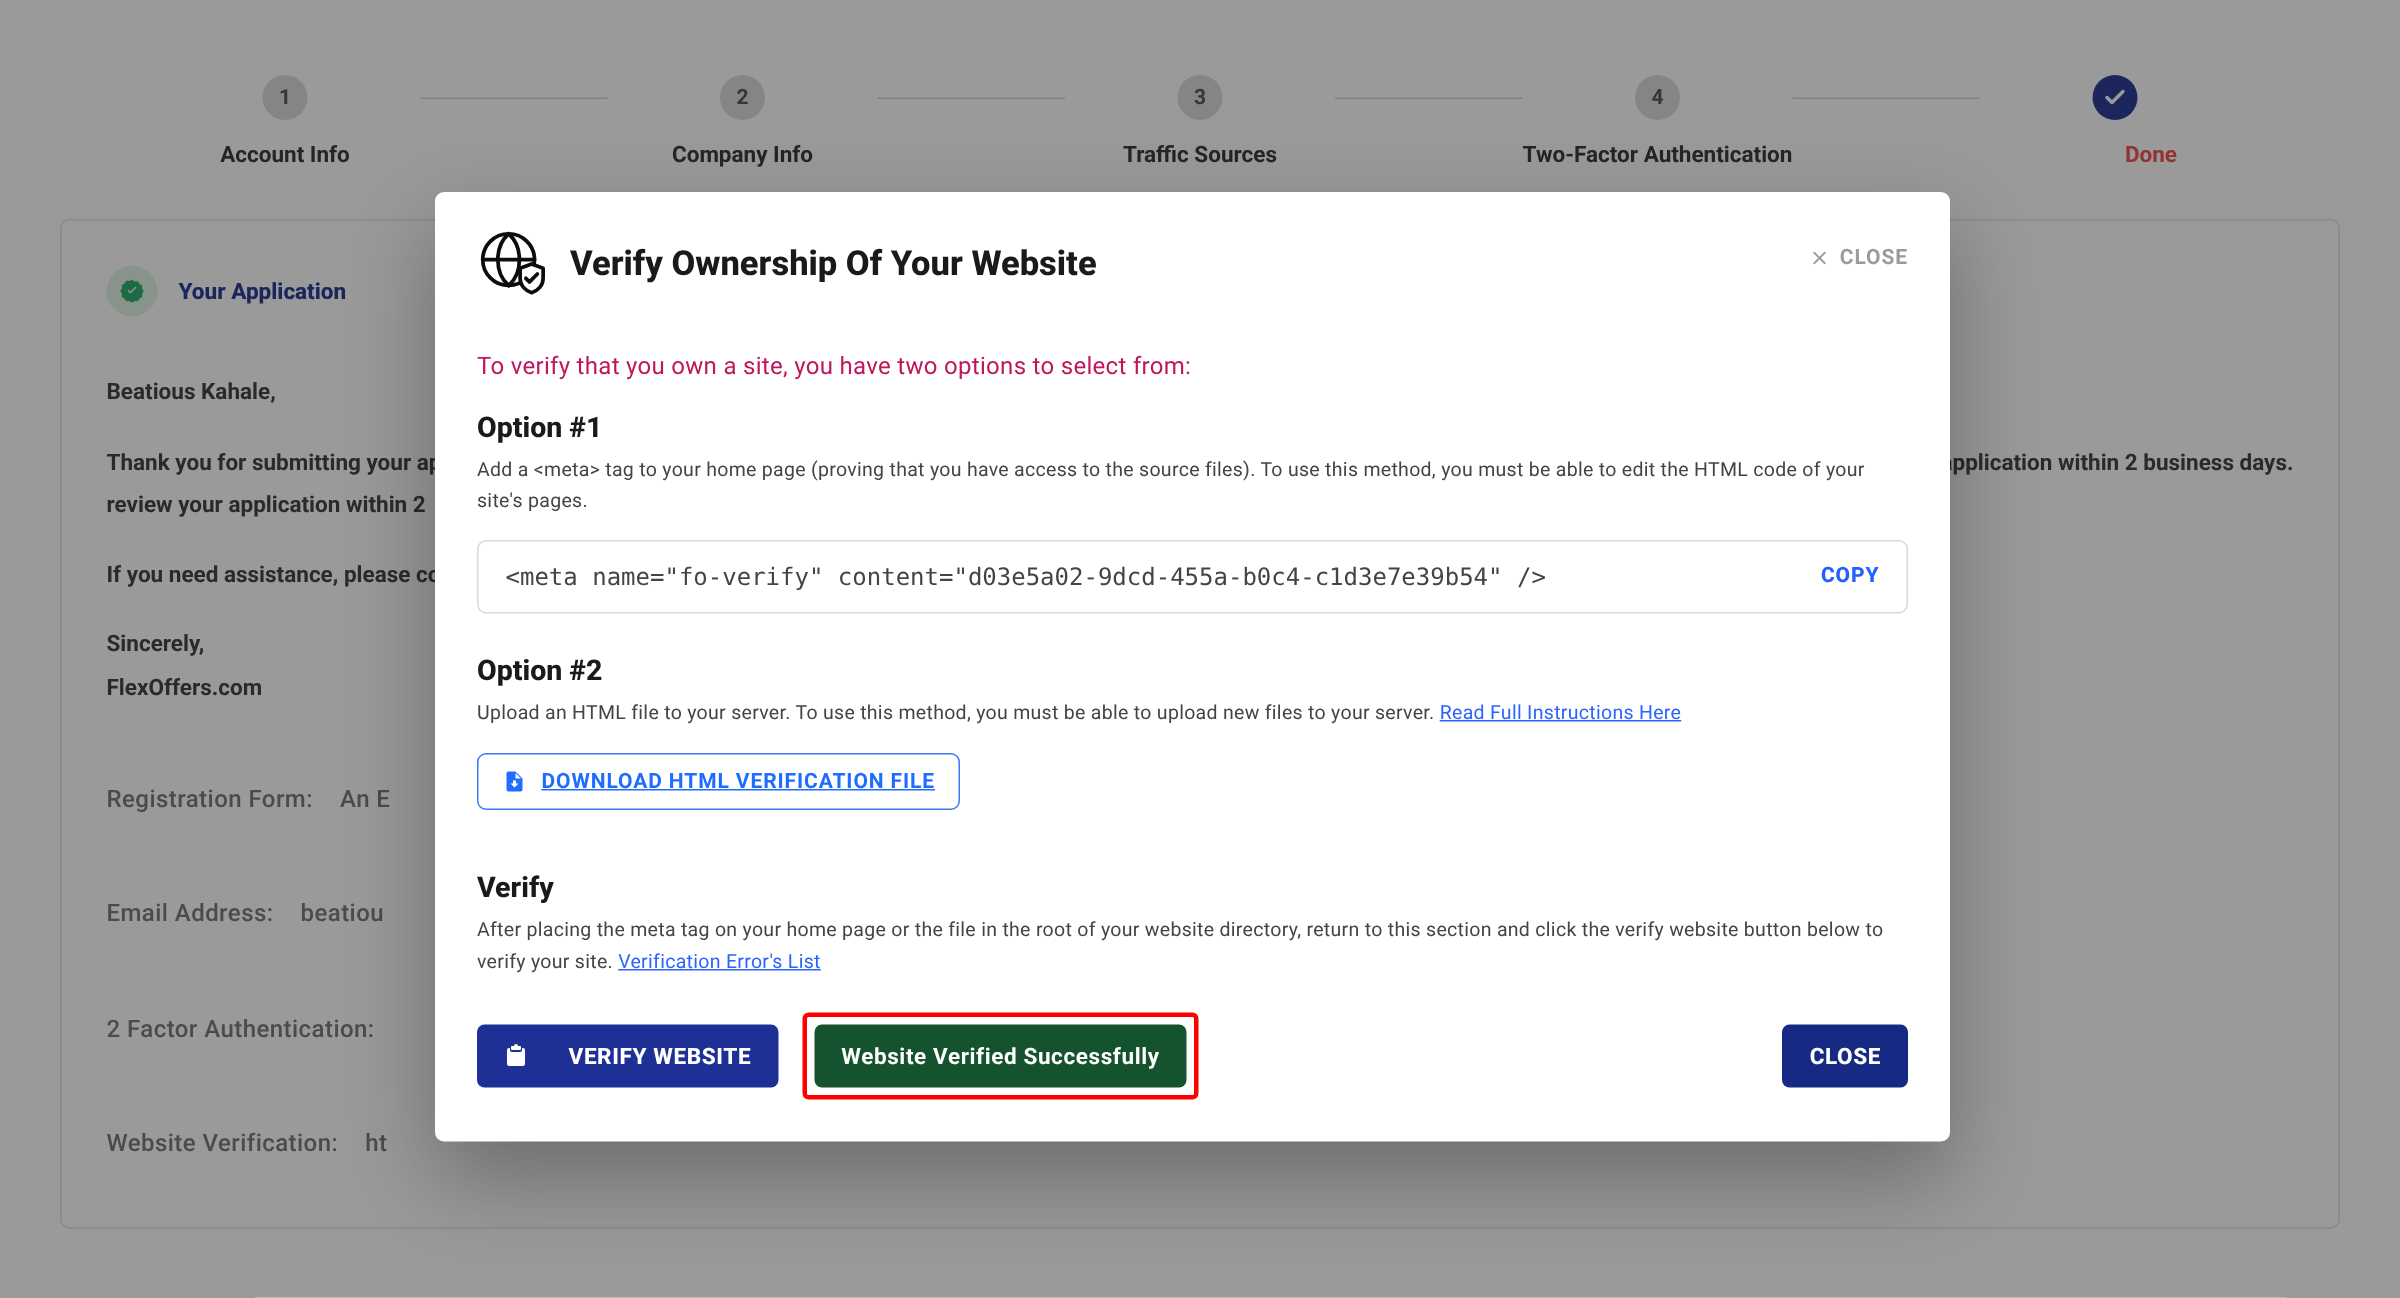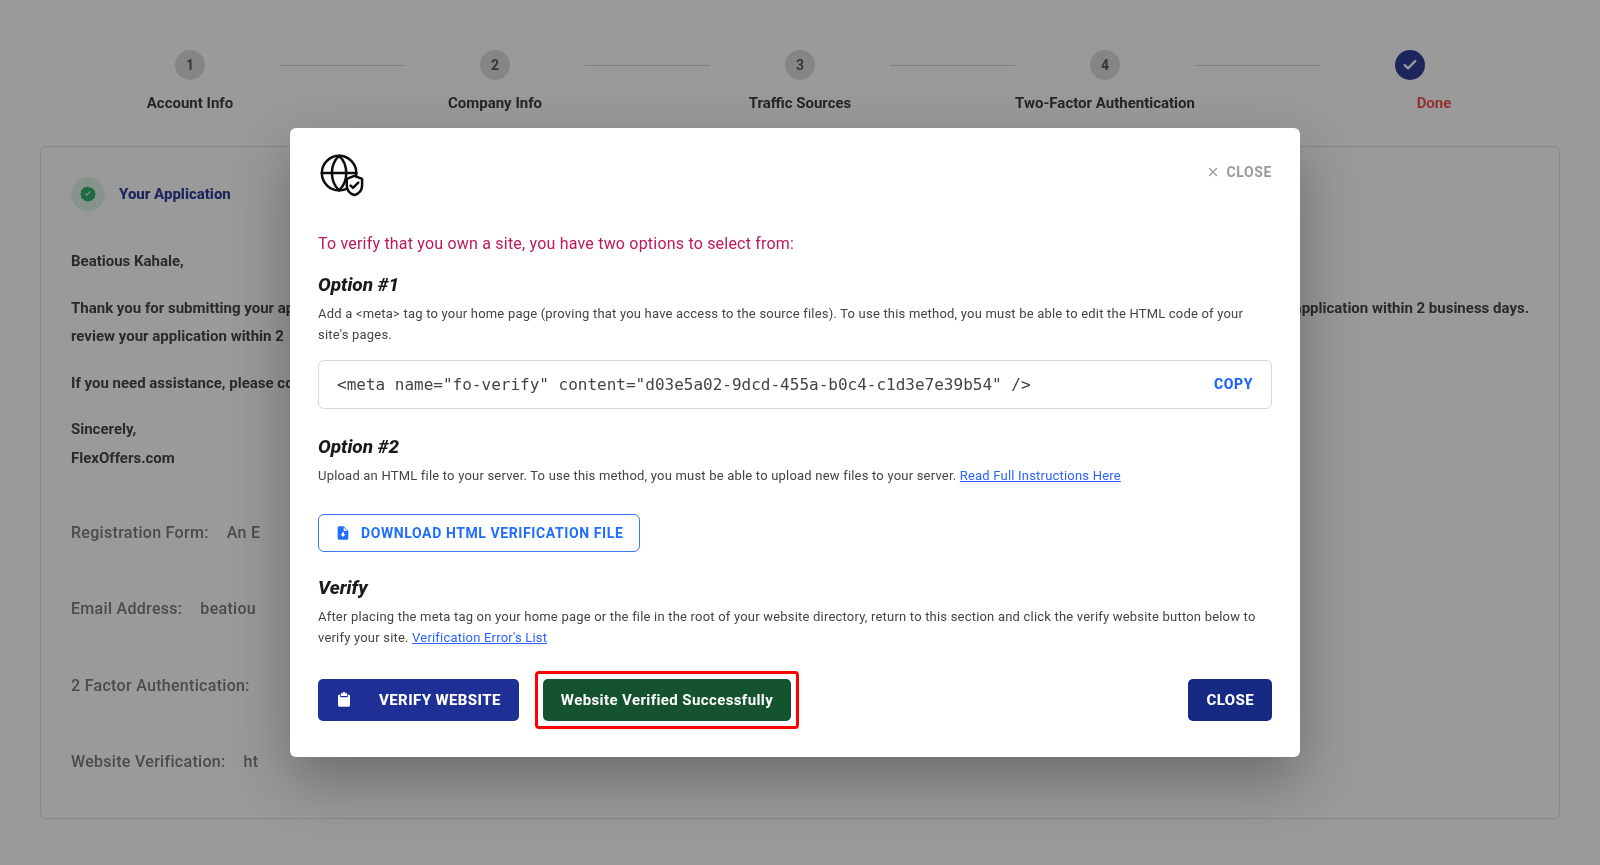--- a/index.html
+++ b/index.html
@@ -29,29 +29,29 @@
   
   .modal { position: absolute; left: 290px; top: 128px; width: 1010px; background: #fff; border-radius: 6px; box-shadow: 0 24px 60px rgba(0,0,0,.3); padding: 24px 28px 28px; }
   .modal-header { display: flex; align-items: center; gap: 16px; position: relative; }
   .modal-title { font-size: 23px; font-weight: 800; color: #1a1a1a; }
   .close-top { position: absolute; right: 0; top: 12px; display: flex; align-items: center; gap: 8px; color: #9b9b9b; font-size: 14px; font-weight: 700; letter-spacing: .6px; cursor: pointer; }
   .close-top svg { width: 12px; height: 12px; }
 
   .globe-icon { width: 46px; height: 46px; color:#0d0d0d; flex-shrink:0; }
 
   .modal p.intro { margin-top: 36px; color:#be185d; font-size:16px; letter-spacing:.2px; }
-  .modal h3 { margin-top: 20px; font-size: 19px; font-weight: 800; color:#1a1a1a;font-style:italic; }
+  .modal h3 { margin-top: 20px; font-size: 19px; font-weight: 800; color:#1a1a1a; }
   .modal p.desc { margin-top: 8px; color:#444; font-size:13px; line-height:1.6; letter-spacing:.2px; }
   .modal a { color:#2b63ff; text-decoration: underline; }
 
   .meta-box { margin-top: 14px; border: 1px solid #d8d8d8; border-radius: 6px; padding: 14px 18px; display: flex; align-items: center; justify-content: space-between; }
   .meta-text { color:#444; font-size: 16px; font-family: ui-monospace, Menlo, Consolas, monospace; }
   .copy-btn { color: #2061ff; font-weight: 800; letter-spacing: .6px; font-size: 14px; cursor: pointer; }
 
-  .download-btn { margin-top: 28px; display: inline-flex; align-items:center; gap: 10px; border: 1px solid #3a78ff; color:#1f6dff; padding: 10px 16px; border-radius: 6px; font-weight:700; letter-spacing:.6px; font-size:14px; cursor:pointer; }
+  .download-btn { margin-top: 16px; display: inline-flex; align-items:center; gap: 10px; border: 1px solid #3a78ff; color:#1f6dff; padding: 10px 16px; border-radius: 6px; font-weight:700; letter-spacing:.6px; font-size:14px; cursor:pointer;text-decoration:underline; }
   .download-btn svg { width:16px; height:16px; }
 
   .modal-footer { margin-top: 22px; display: flex; align-items: center; gap: 16px; }
   .btn { display:inline-flex; align-items:center; gap:27px; border-radius:5px; padding: 12px 18px; font-weight:800; font-size:15px; letter-spacing:.4px; cursor:pointer; }
   .btn-primary { background:#1e2f96; color:#fff; }
   .btn-primary svg { width:16px; height:16px; }
   .btn-success { background:#14532d; color:#fff; font-weight:700; }
   .btn-close { background:#162a84; color:#fff; margin-left:auto; }
   .highlight-box { border: 3px solid #ff0000; border-radius: 4px; padding: 5px; display:inline-flex; }
 </style>
@@ -140,20 +140,21 @@
     <span class="globe-icon">
       <svg viewBox="0 0 48 48" fill="none" stroke="currentColor" stroke-width="2.6" stroke-linecap="round" stroke-linejoin="round">
         <circle cx="22" cy="22" r="18"></circle>
         <path d="M4 22h36"></path>
         <path d="M22 4c5 4.5 7.5 10.5 7.5 18S27 35.5 22 40"></path>
         <path d="M22 4c-5 4.5-7.5 10.5-7.5 18S17 35.5 22 40"></path>
         <path d="M30 28l8-3 8 3v7c0 5-3.5 8.5-8 10-4.5-1.5-8-5-8-10v-7z" fill="#fff"></path>
         <path d="M34 35l2.5 2.5L42 32"></path>
       </svg>
     </span>
+    <div class="modal-title">Verify Ownership Of Your Website</div>
     <div class="close-top">
       <svg viewBox="0 0 24 24" fill="none" stroke="currentColor" stroke-width="2.5" stroke-linecap="round">
           <line x1="5" y1="5" x2="19" y2="19"></line>
           <line x1="19" y1="5" x2="5" y2="19"></line>
         </svg>
       <span>CLOSE</span>
     </div>
   </div>
 
   <p class="intro">To verify that you own a site, you have two options to select from:</p>
@@ -171,21 +172,21 @@
     <span>Upload an HTML file to your server. To use this method, you must be able to upload new files to your server. </span><a href="#">Read Full Instructions Here</a>
   </p>
 
   <div class="download-btn">
     <svg viewBox="0 0 24 24" fill="currentColor">
         <path d="M13 2H6a2 2 0 0 0-2 2v16a2 2 0 0 0 2 2h12a2 2 0 0 0 2-2V9l-7-7zM13 3.5 18.5 9H13V3.5zM12 18l-4-4h2.5v-3h3v3H16l-4 4z"></path>
       </svg>
     <span>DOWNLOAD HTML VERIFICATION FILE</span>
   </div>
 
-  <h3 style="margin-top:24px;">Verify</h3>
+  <h3 style="margin-top:40px;">Verify</h3>
   <p class="desc">
     <span>After placing the meta tag on your home page or the file in the root of your website directory, return to this section and click the verify website button below to verify your site. </span><a href="#">Verification Error's List</a>
   </p>
 
   <div class="modal-footer">
     <div class="btn btn-primary">
       <svg viewBox="0 0 24 24" fill="currentColor">
           <path d="M16 2h-2a2 2 0 0 0-4 0H8a1 1 0 0 0-1 1v2a1 1 0 0 0 1 1h8a1 1 0 0 0 1-1V3a1 1 0 0 0-1-1z"></path>
           <path d="M18 4h1a2 2 0 0 1 2 2v14a2 2 0 0 1-2 2H5a2 2 0 0 1-2-2V6a2 2 0 0 1 2-2h1v2a2 2 0 0 0 2 2h8a2 2 0 0 0 2-2V4zM10.5 17.5 7 14l1.4-1.4 2.1 2.1 5.1-5.1L17 11l-6.5 6.5z"></path>
         </svg>

